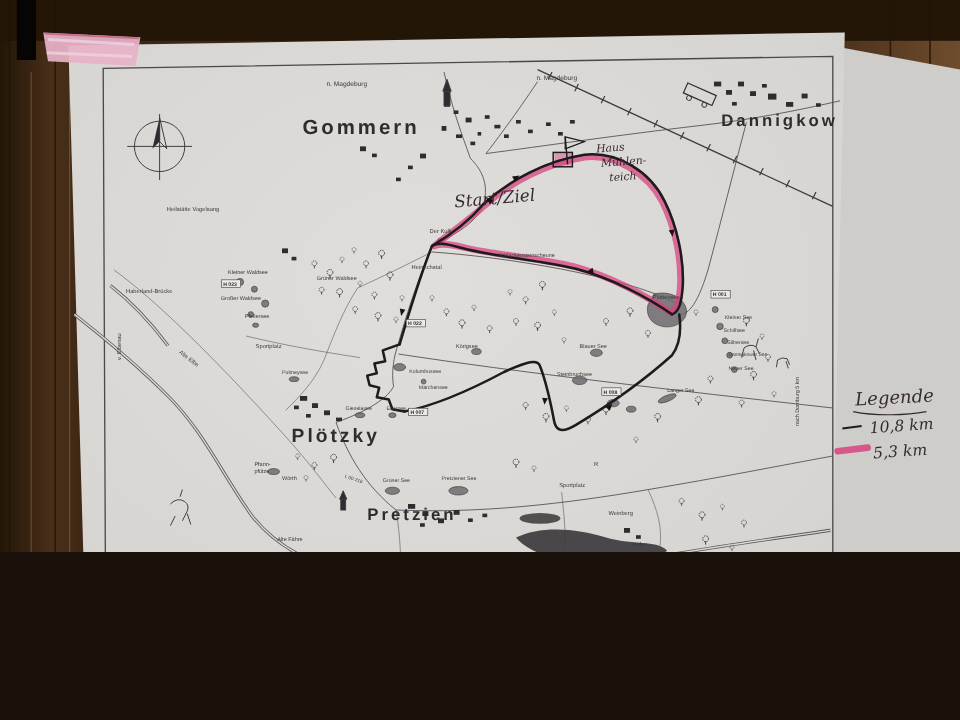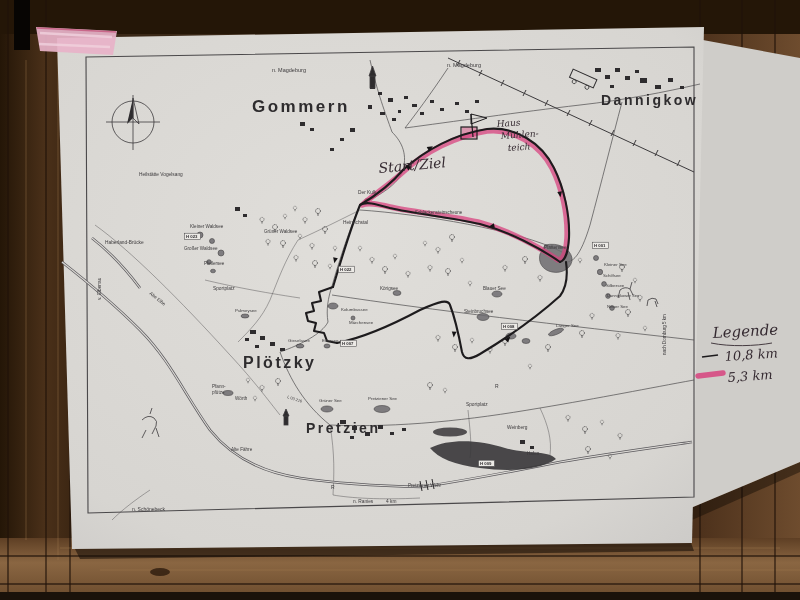--- a/index.html
+++ b/index.html
@@ -1,16 +1,16 @@
 <!DOCTYPE html>
 <html style="--paper: #d9d7d3; --paper2: #cfcdc9; --print: #3c3a3c; --ink: #352a31; --pink: #d8437f; --tape: #e7b3c8; --wood1: #2f2013; --wood2: #5d3f26; --wood3: #8a6642;"><head>
 <meta charset="utf-8">
 <style>
   html,body{margin:0;padding:0;background:#1a120a;}
-  #stage{position:relative;width:800px;height:592px;overflow:hidden;}
+  #stage{position:relative;width:800px;height:460px;overflow:hidden;}
   svg{display:block;}
   svg text{font-family:"Liberation Sans",sans-serif;fill:var(--print);}
   .town{font-weight:700;letter-spacing:2.5px;fill:#2e2c2e;}
   .hand{font-family:"DejaVu Serif",serif;font-style:italic;fill:#352a31;}
   .road{stroke:#4c4a4c;stroke-width:.7;fill:none;}
   .road2{stroke:#4c4a4c;stroke-width:.45;fill:none;}
   .rail{stroke:#3c3a3c;stroke-width:1;fill:none;}
   .riverO{stroke:#5a585c;stroke-width:2.6;fill:none;}
   .riverI{stroke:var(--paper);stroke-width:1.2;fill:none;}
   .route-k{stroke:#1d1b1d;stroke-width:2.1;fill:none;stroke-linejoin:round;stroke-linecap:round;}

